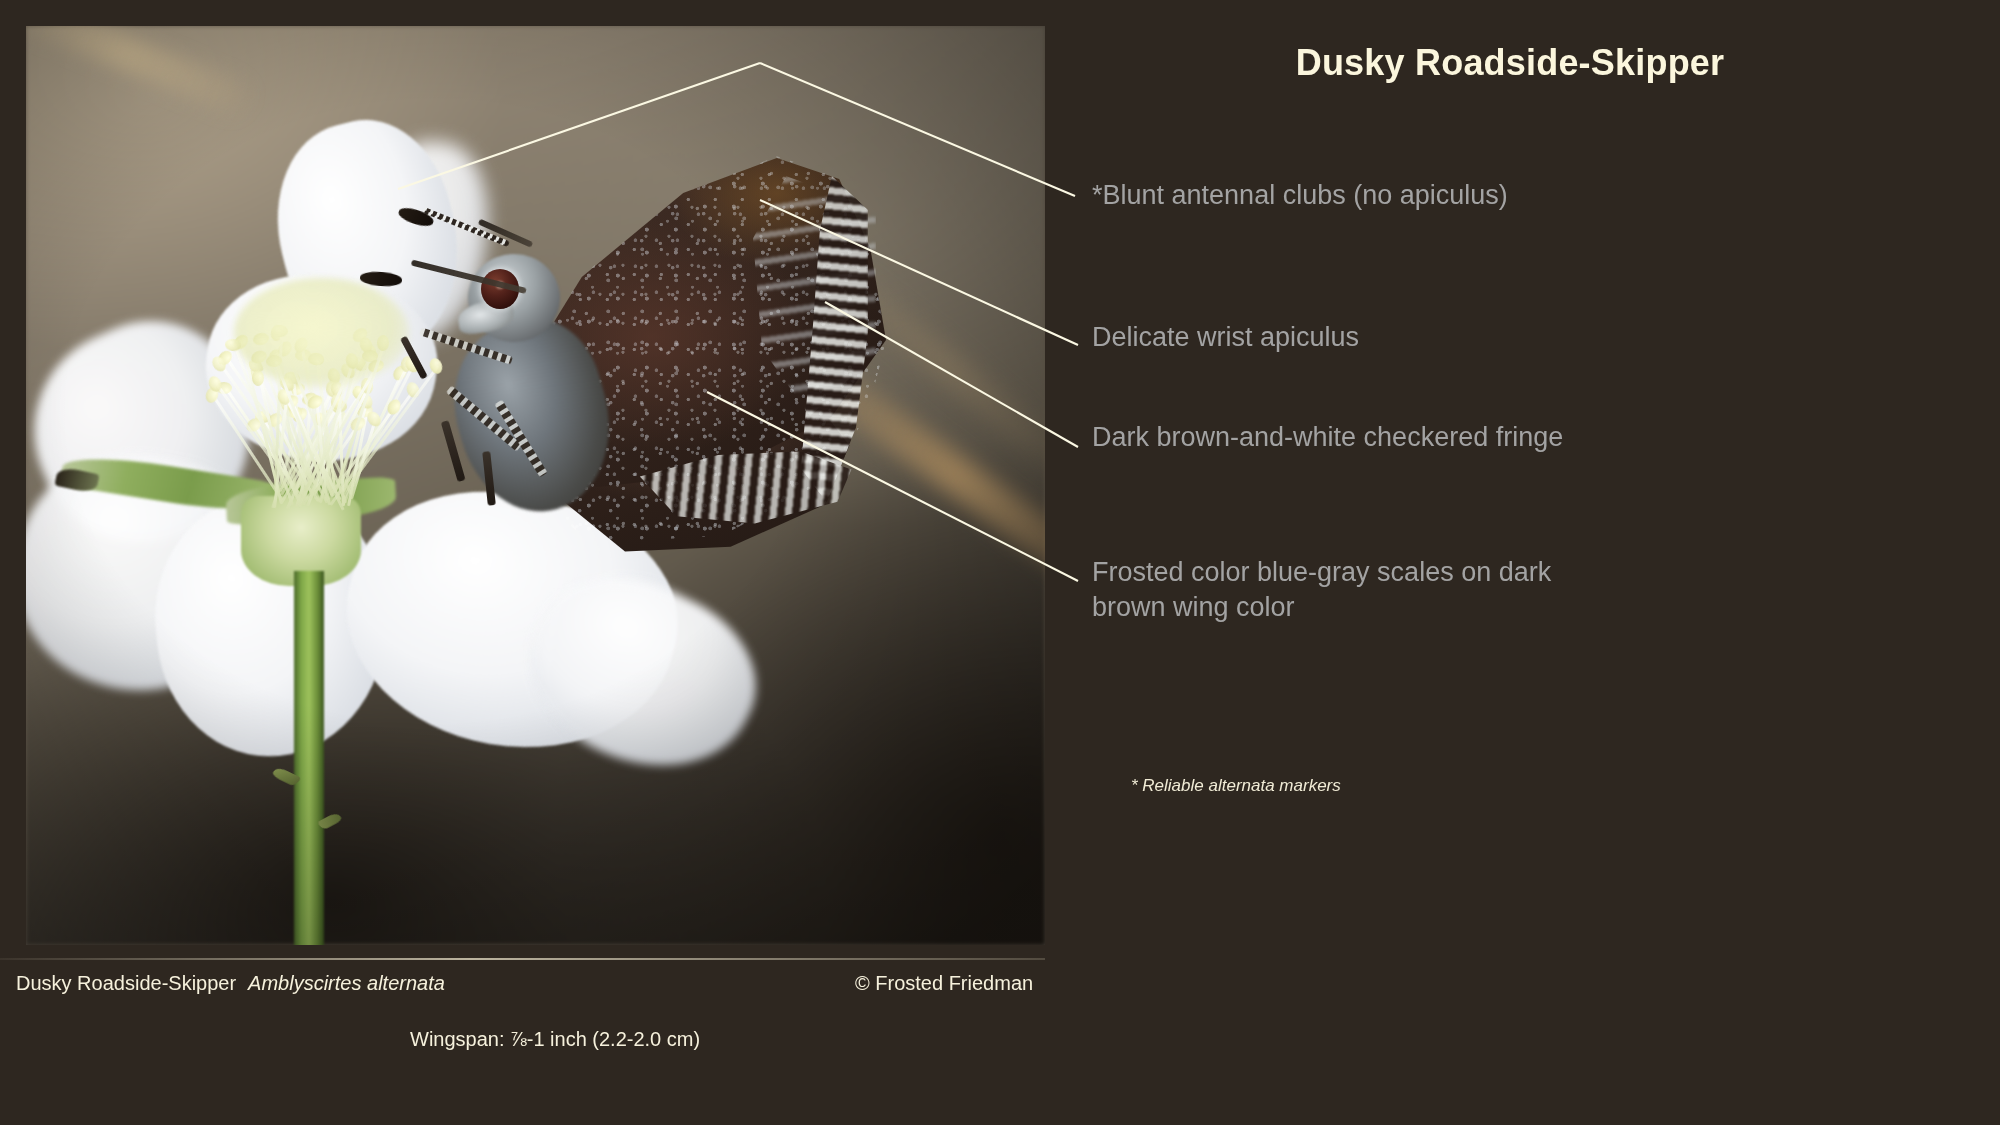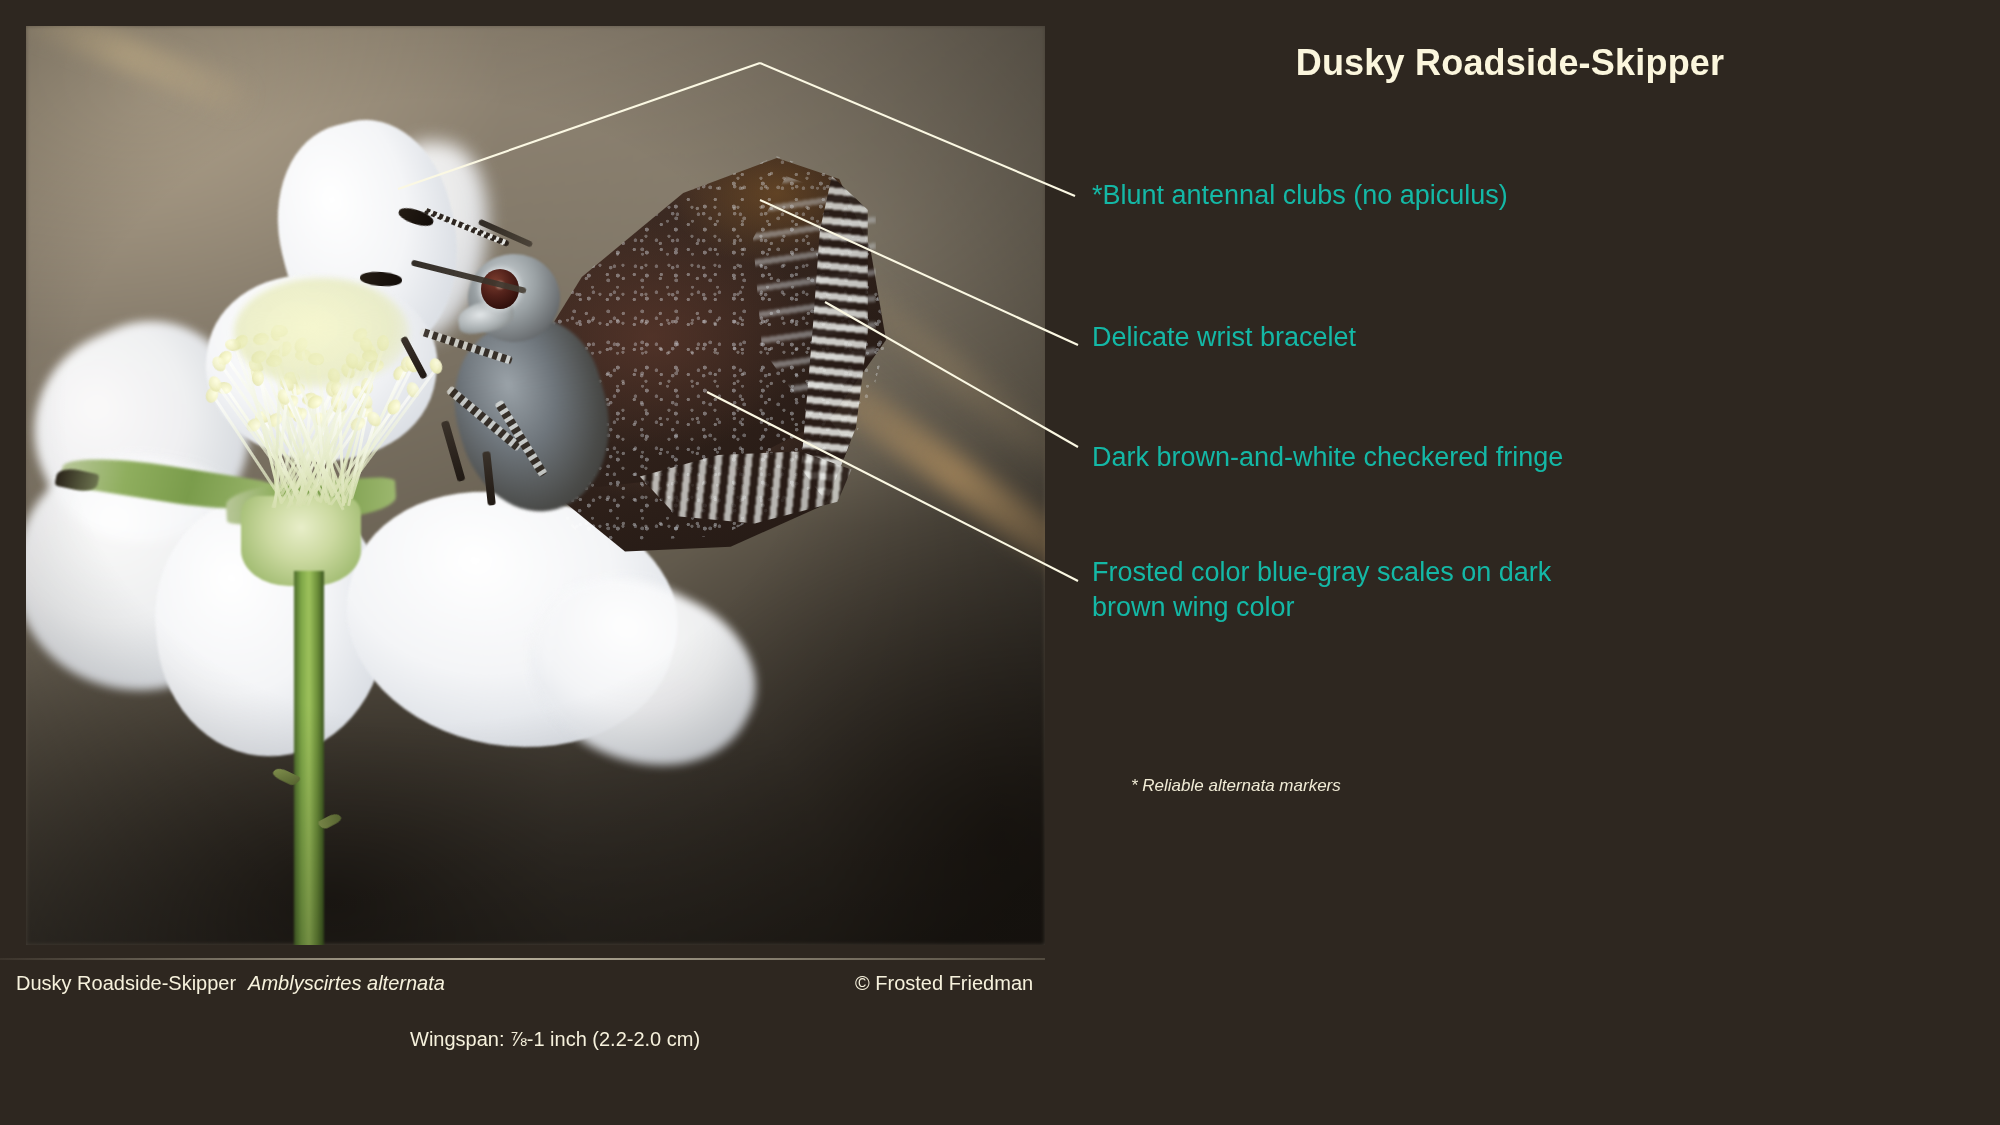--- a/index.html
+++ b/index.html
@@ -313,25 +313,25 @@
   #subtitle span {
     border-bottom: 2px solid #fbf6dd;
     padding-bottom: 3px;
   }
   .callout {
     position: absolute;
     left: 32px;
     width: 520px;
     font-size: 27px;
     line-height: 1.30;
-    color: #14b8a6;
+    color: #a3a3a3;
   }
   #c0 { top: 178px; }
   #c1 { top: 320px; }
-  #c2 { top: 440px; }
+  #c2 { top: 420px; }
   #c3 { top: 555px; }
 
   #markers-note {
     position: absolute;
     left: 1131px;
     top: 776px;
     font-size: 17px;
     font-style: italic;
     color: #f1ecd6;
   }
@@ -590,21 +590,21 @@
   <div id="caption-credit">© Frosted Friedman</div>
 
   <div id="wingspan">Wingspan: ⅞-1 inch (2.2-2.0 cm)</div>
 
   <div id="panel">
 
     <div id="title">Dusky Roadside-Skipper</div>
 
 
     <div class="callout" id="c0">*Blunt antennal clubs (no apiculus)</div>
-    <div class="callout" id="c1">Delicate wrist bracelet</div>
+    <div class="callout" id="c1">Delicate wrist apiculus</div>
     <div class="callout" id="c2">Dark brown-and-white checkered fringe</div>
     <div class="callout" id="c3">Frosted color blue-gray scales on dark brown wing color</div>
   </div>
 
   <div id="markers-note">* Reliable alternata markers</div>
 
 
 </div>
 
 </body></html>

